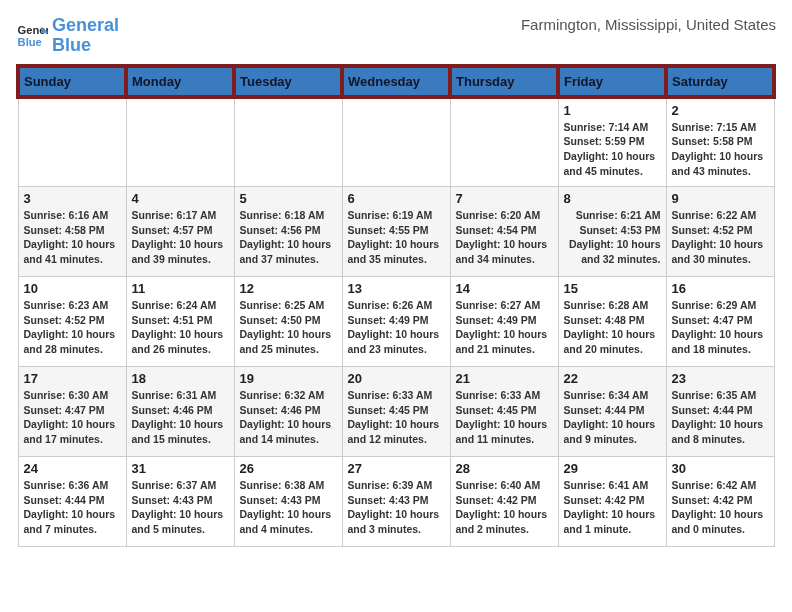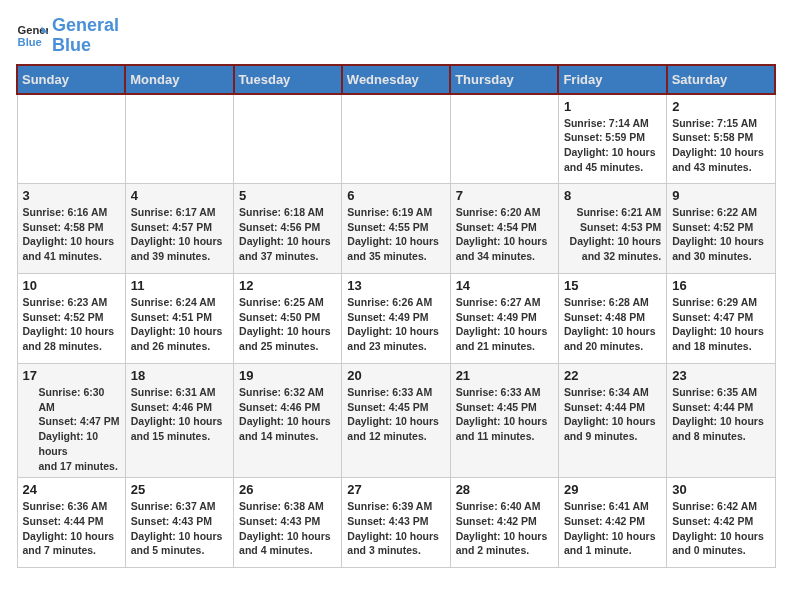--- a/index.html
+++ b/index.html
@@ -44,26 +44,26 @@
       font-size: 15px;
       color: #555;
     }
     .calendar {
       width: 100%;
       border-collapse: collapse;
       table-layout: fixed;
     }
     .calendar thead th {
       background: #3a7abf;
-      color: #e5e5e5;
+      color: #0f172a;
       font-size: 13px;
       font-weight: bold;
       padding: 6px 4px;
       text-align: left;
-      border: 2px solid #7f1d1d;
+      border: 4px solid #7f1d1d;
     }
     .calendar tbody td {
       border: 1px solid #ccc;
       vertical-align: top;
       padding: 4px 5px;
       font-size: 11px;
       color: #333;
       height: 90px;
       background: #fff;
     }
@@ -98,20 +98,21 @@
       <polygon points="32,8 40,16 32,16" fill="#4a90d9"></polygon>
     </svg>
     <div>
       <div class="logo-text">
         <span>General</span><br>
         <span style="color:#4a90d9">Blue</span>
       </div>
     </div>
   </div>
   <div class="title-block">
+    <div class="location">Farmington, Mississippi, United States</div>
   </div>
 </div>
 
 <table class="calendar">
   <thead>
     <tr id="header-row">
         <th>Sunday</th>
         <th>Monday</th>
         <th>Tuesday</th>
         <th>Wednesday</th>
@@ -240,21 +241,21 @@
           <span class="day-number">16</span>
           <div class="day-info" style="white-space: pre-line;">Sunrise: 6:29 AM
 Sunset: 4:47 PM
 Daylight: 10 hours
 and 18 minutes.</div>
         </td>
       </tr>
       <tr>
         <td>
           <span class="day-number">17</span>
-          <div class="day-info" style="white-space: pre-line; margin-left: 16px;">Sunrise: 6:30 AM
+          <div class="day-info" style="white-space: pre-line;">Sunrise: 6:30 AM
 Sunset: 4:47 PM
 Daylight: 10 hours
 and 17 minutes.</div>
         </td>
         <td>
           <span class="day-number">18</span>
           <div class="day-info" style="white-space: pre-line;">Sunrise: 6:31 AM
 Sunset: 4:46 PM
 Daylight: 10 hours
 and 15 minutes.</div>
@@ -297,21 +298,21 @@
       </tr>
       <tr>
         <td>
           <span class="day-number">24</span>
           <div class="day-info" style="white-space: pre-line;">Sunrise: 6:36 AM
 Sunset: 4:44 PM
 Daylight: 10 hours
 and 7 minutes.</div>
         </td>
         <td>
-          <span class="day-number">25</span>
+          <span class="day-number">31</span>
           <div class="day-info" style="white-space: pre-line;">Sunrise: 6:37 AM
 Sunset: 4:43 PM
 Daylight: 10 hours
 and 5 minutes.</div>
         </td>
         <td>
           <span class="day-number">26</span>
           <div class="day-info" style="white-space: pre-line;">Sunrise: 6:38 AM
 Sunset: 4:43 PM
 Daylight: 10 hours

